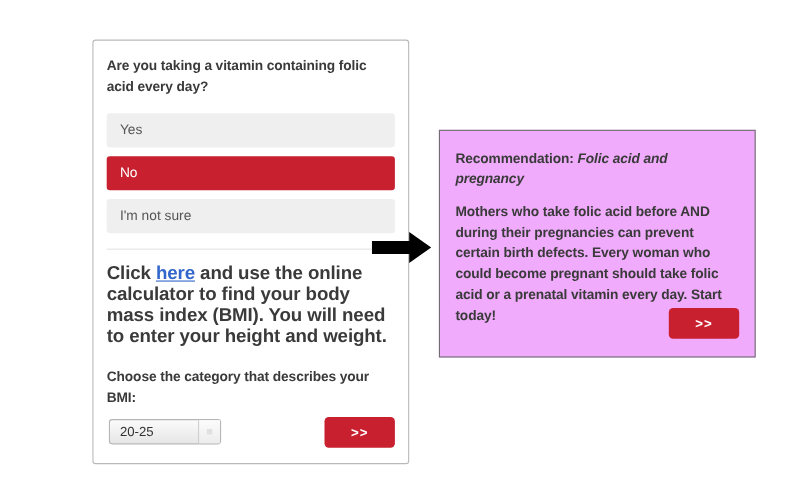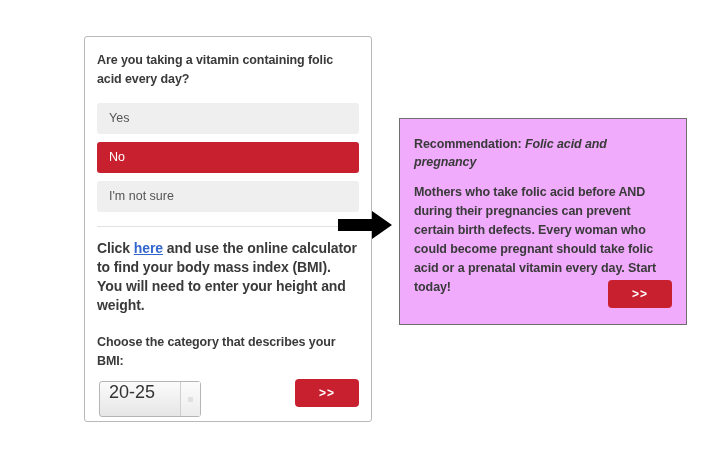--- a/index.html
+++ b/index.html
@@ -55,21 +55,21 @@
     color: #ffffff;
   }
 
   .divider {
     height: 1px;
     background: #e3e3e3;
     margin: 14px 0 12px 0;
   }
 
   .body-text {
-    font-size: 14px;
+    font-size: 17px;
     font-weight: bold;
     color: #3a3a3a;
     line-height: 19px;
     margin: 0;
     letter-spacing: -0.1px;
   }
   .body-text a,
   .inline-link {
     color: #3366cc;
     text-decoration: underline;
@@ -82,26 +82,26 @@
     color: #3a3a3a;
     line-height: 19px;
     margin: 18px 0 10px 0;
     letter-spacing: -0.1px;
   }
 
   
   .bmi-select {
     position: relative;
     width: 102px;
-    height: 36px;
+    height: 23px;
     box-sizing: border-box;
     border: 1px solid #b5b5b5;
     border-radius: 3px;
     background: linear-gradient(to bottom, #fbfbfb 0%, #e6e6e6 100%);
-    font-size: 18px;
+    font-size: 12px;
     color: #333333;
     line-height: 21px;
     padding-left: 9px;
     margin-left: 2px;
   }
   .bmi-select .select-arrow {
     position: absolute;
     right: 0;
     top: 0;
     width: 20px;

